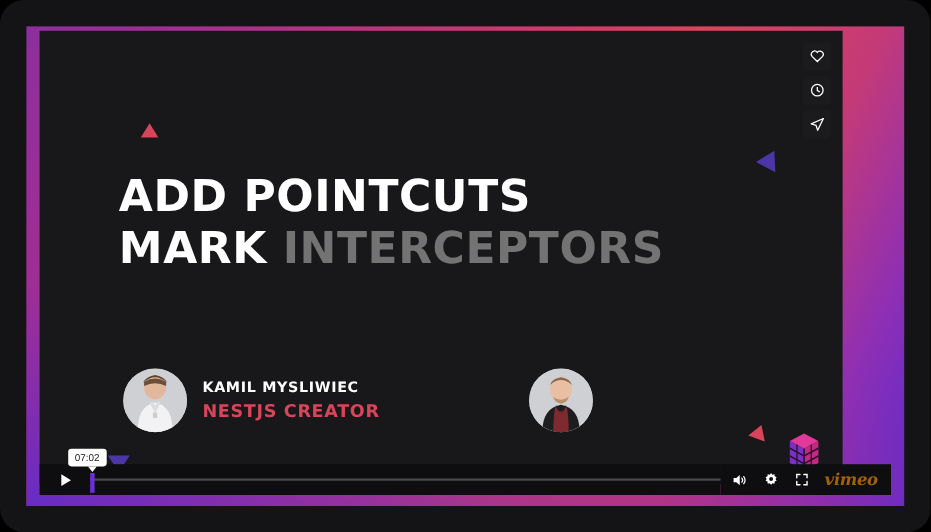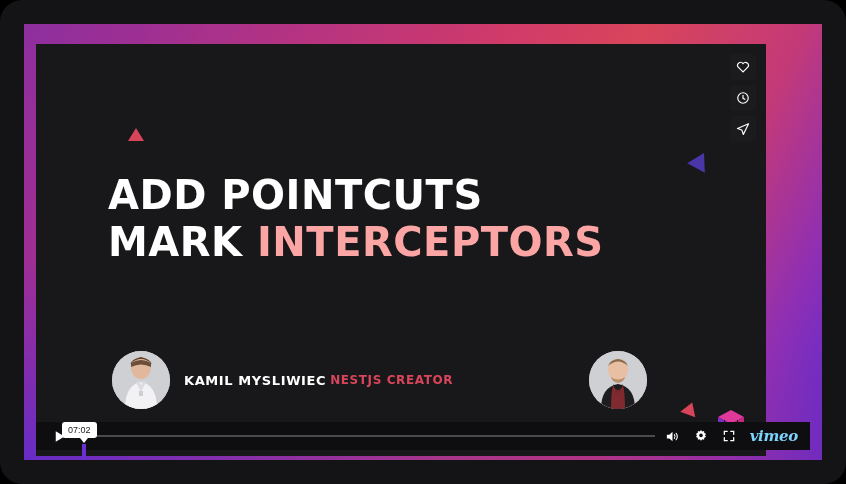--- a/index.html
+++ b/index.html
@@ -47,67 +47,67 @@
         rgba(216,69,90,0) 0%,
         rgba(216,69,90,0) 45%,
         rgba(160,45,150,0.55) 72%,
         rgba(91,43,208,0.85) 100%);
     pointer-events:none;
   }
 
   
   #video-stage {
     position:absolute;
-    left:12px; top:20px;
+    left:12px; top:4px;
     width:730px; height:412px;
     background:#18181a;
     overflow:hidden;
   }
 
   
   #slide-title {
     position:absolute;
     left:72px; top:128px;
     line-height:1.18;
   }
   .title-line {
     font-size:40px;
     font-weight:bold;
     letter-spacing:0.5px;
     color:#ffffff;
     white-space:nowrap;
     font-family:"DejaVu Sans", sans-serif;
   }
-  .title-accent { color:#fca5a5; }
+  .title-accent { color:#737373; }
 
   
   #presenters {
     position:absolute;
     left:76px; top:307px;
     display:flex;
     gap:136px;
   }
   .presenter { display:flex; align-items:center; gap:14px; }
   .avatar {
     width:58px; height:58px;
     border-radius:50%;
     background:#cfd0d4;
     overflow:hidden;
     position:relative;
     flex:none;
   }
-  .presenter-text { display:flex; flex-direction:row; gap:4px; }
+  .presenter-text { display:flex; flex-direction:column; gap:4px; }
   .presenter-name {
     font-size:13px; font-weight:bold;
     color:#ffffff; letter-spacing:0.6px;
     font-family:"DejaVu Sans", sans-serif;
     white-space:nowrap;
   }
   .presenter-role {
-    font-size:12px; font-weight:bold;
+    font-size:16px; font-weight:bold;
     color:#d8455a; letter-spacing:0.6px;
     font-family:"DejaVu Sans", sans-serif;
     white-space:nowrap;
   }
 
   
   .tri { position:absolute; width:0; height:0; }
 
   
   #trilon-cube {
@@ -158,21 +158,21 @@
     background:#4a4a4e;
   }
   #progress-played {
     position:absolute;
     left:0; top:13px;
     width:2px; height:2px;
     background:#6c2fd6;
   }
   #scrub-head {
     position:absolute;
-    left:0; top:22px;
+    left:0; top:8px;
     width:4px; height:18px;
     background:#6c2fd6;
   }
   #time-tooltip {
     position:absolute;
     left:-20px; top:-22px;
     background:#ffffff;
     color:#1a1a1a;
     font-size:9px;
     font-weight:normal;
@@ -192,21 +192,21 @@
   #right-controls {
     height:28px;
     background:#0e0e10;
     display:flex; align-items:center;
     gap:14px;
     padding:0 12px 0 10px;
     flex:none;
   }
   .ctrl-icon { display:flex; align-items:center; justify-content:center; }
   #vimeo-logo {
-    color:#7dd3fc;
+    color:#a16207;
     font-family:"DejaVu Serif", serif;
     font-style:italic;
     font-weight:bold;
     font-size:15px;
     letter-spacing:-0.3px;
   }
 </style>
 </head>
 <body>
 

